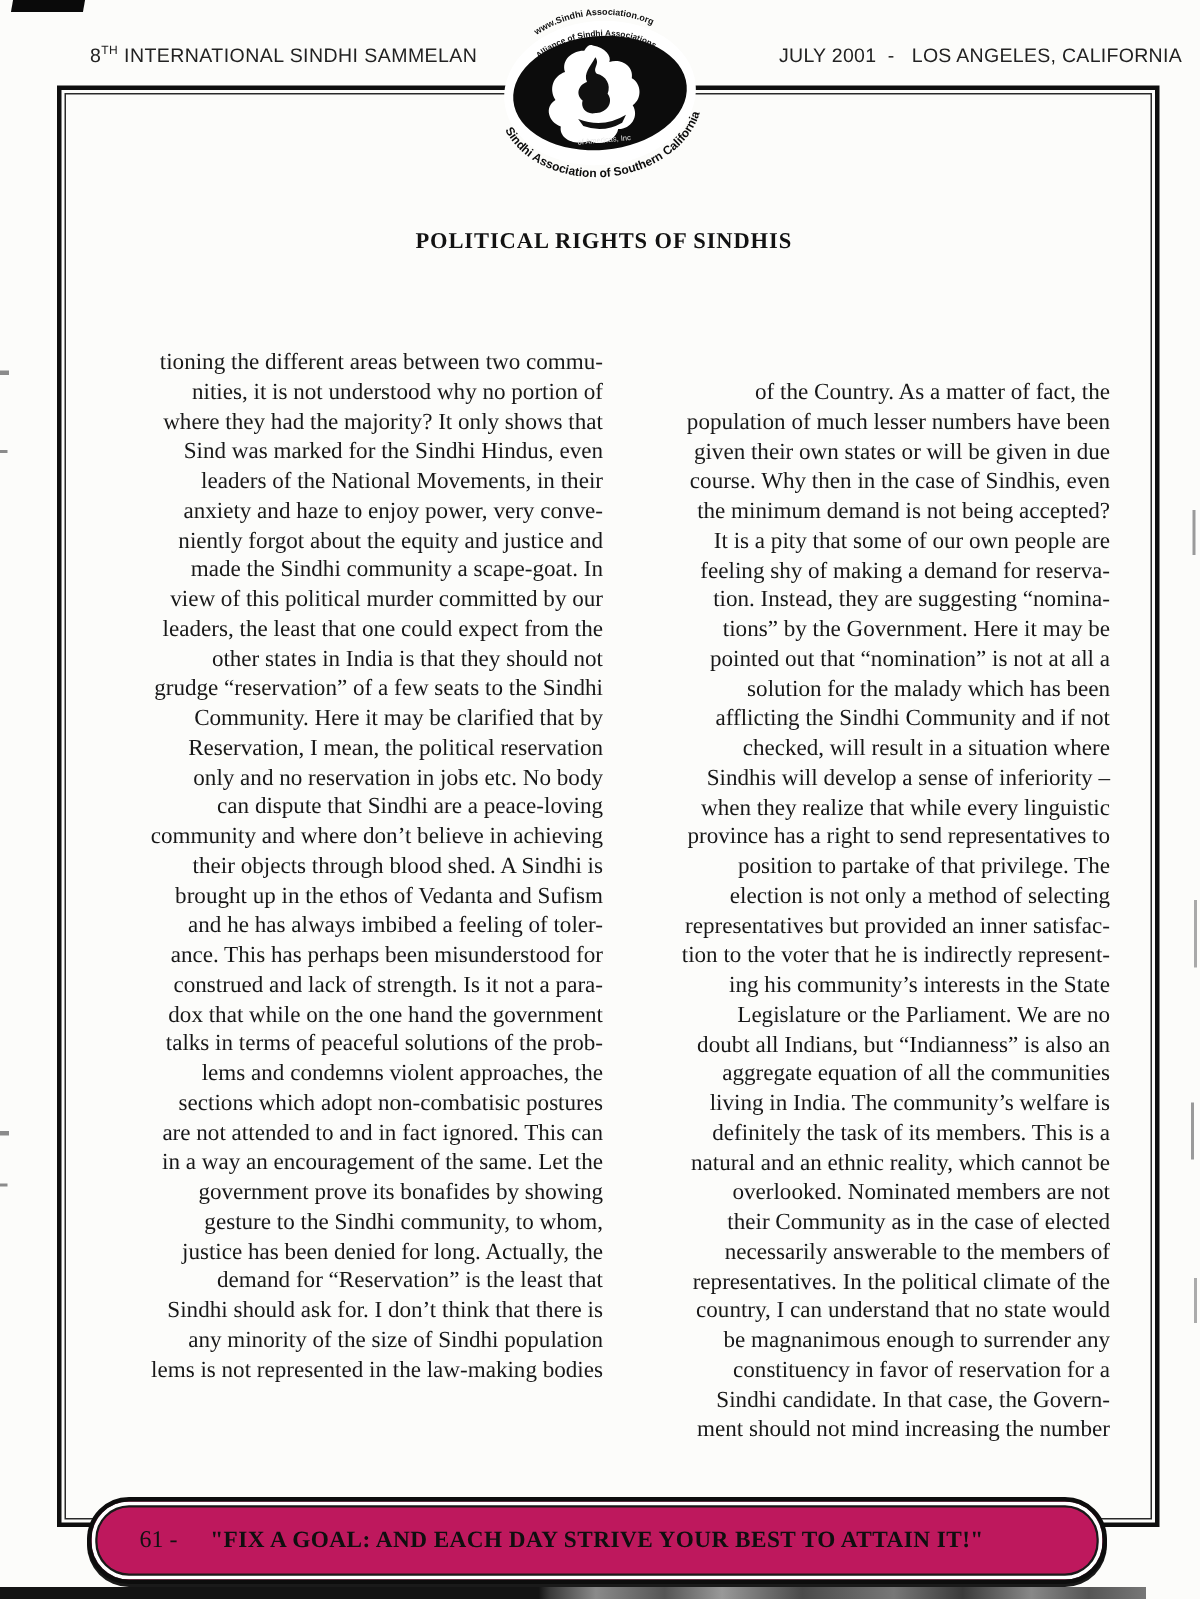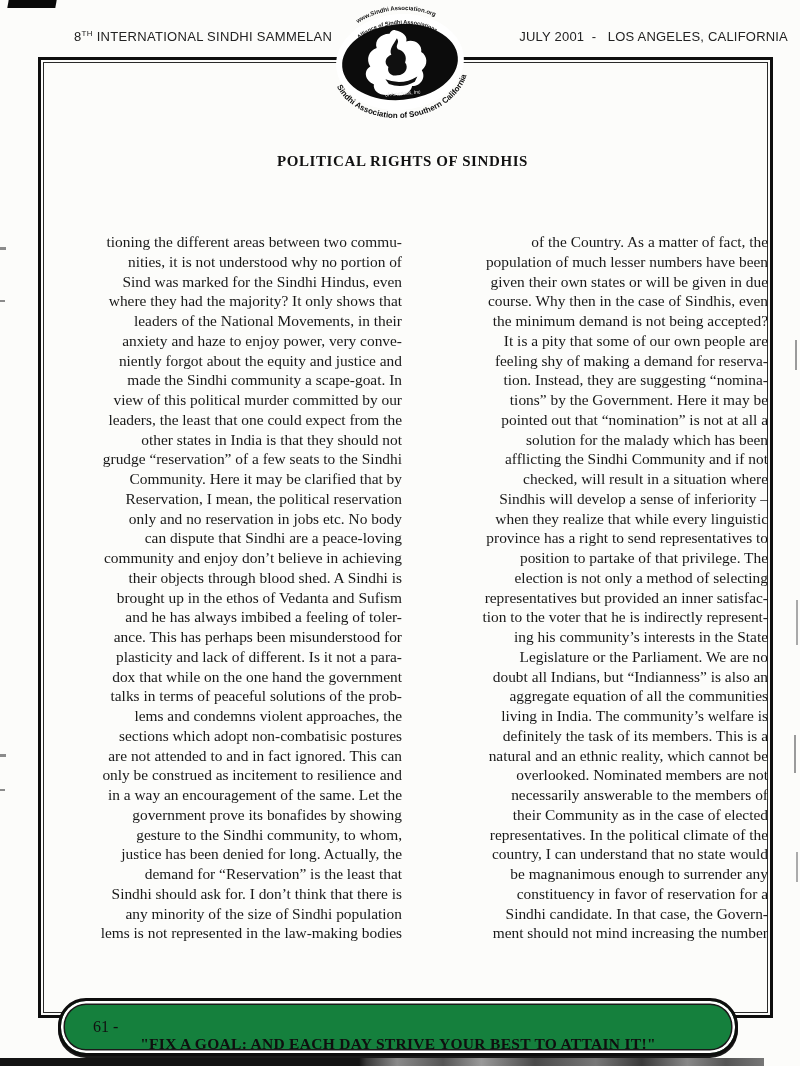--- a/index.html
+++ b/index.html
@@ -21,21 +21,21 @@
   .m8{right:2px;top:852px;width:2px;height:30px;background:#ababab;}
   .bottom-band{
     position:absolute;left:0;right:36px;bottom:0;height:8px;
     background:linear-gradient(90deg,
       #141414 0%, #141414 47%, #3a3a3a 48%, #8a8a8a 52%, #555 58%,
       #999 63%, #4a4a4a 70%, #777 78%, #3a3a3a 84%, #888 90%, #555 95%, #777 100%);
   }
   
   .header-left{
     position:absolute;left:60px;top:29px;
-    font-family:"Liberation Sans", sans-serif;font-size:13px;letter-spacing:.3px;color:#222;margin-left:14px;
+    font-family:"Liberation Sans", sans-serif;font-size:13px;letter-spacing:.3px;color:#222;
   }
   .header-left sup{font-size:8px;vertical-align:super;}
   .header-right{
     position:absolute;right:12px;top:29px;
     font-family:"Liberation Sans", sans-serif;font-size:13px;letter-spacing:.2px;color:#222;
     white-space:pre;
   }
   
   .frame{
     position:absolute;left:38px;top:57px;width:729px;height:955px;
@@ -45,28 +45,28 @@
   
   .logo{position:absolute;left:322px;top:6px;z-index:5;}
   
   .page-title{
     position:absolute;left:38px;top:153px;width:729px;text-align:center;
     font-weight:bold;font-size:15px;letter-spacing:.6px;color:#121212;
   }
   
   .col{position:absolute;top:232px;width:340px;font-size:15.4px;line-height:19.75px;color:#181818;text-align:right;}
   .col-left{left:62px;}
-  .col-right{left:428px;}
+  .col-right{left:400px;margin-top:20px;}
   .tline{white-space:nowrap;}
   
   .footer-pill{
     position:absolute;left:58px;top:998px;width:674px;height:52px;z-index:6;
-    background:#15803d;border:3px solid #0d0d0d;border-radius:28px;
+    background:#be185d;border:3px solid #0d0d0d;border-radius:28px;
     box-shadow:inset 0 0 0 2.5px #ffffff, inset 0 0 0 4px #1a1a1a, 0 2px 0 #1a1a1a;
-    display:flex;align-items:flex-end;justify-content:center;
+    display:flex;align-items:center;justify-content:center;
   }
   .page-number{
     position:absolute;left:32px;top:50%;transform:translateY(-50%);
     font-size:16px;color:#111;
   }
   .footer-quote{
     font-weight:bold;font-size:15.5px;letter-spacing:.3px;color:#0f0f0f;text-align:center;
   }
 </style>
 </head>
@@ -114,46 +114,45 @@
       <textPath href="#arcBottom" startOffset="50%" text-anchor="middle">Sindhi Association of Southern California</textPath>
     </text>
   </g>
 </svg>
 
 <div class="page-title">POLITICAL RIGHTS OF SINDHIS</div>
 
 <div class="col col-left">
     <div class="tline">tioning the different areas between two commu-</div>
     <div class="tline">nities, it is not understood why no portion of</div>
+    <div class="tline">where they had the majority?  It only shows that</div>
     <div class="tline">Sind was marked for the Sindhi Hindus, even</div>
-    <div class="tline">where they had the majority?  It only shows that</div>
     <div class="tline">leaders of the National Movements, in their</div>
     <div class="tline">anxiety and haze to enjoy power, very conve-</div>
     <div class="tline">niently forgot about the equity and justice and</div>
     <div class="tline">made the Sindhi community a scape-goat.  In</div>
     <div class="tline">view of this political murder committed by our</div>
     <div class="tline">leaders, the least that one could expect from the</div>
     <div class="tline">other states in India is that they should not</div>
     <div class="tline">grudge “reservation” of a few seats to the Sindhi</div>
     <div class="tline">Community.  Here it may be clarified that by</div>
     <div class="tline">Reservation, I mean, the political reservation</div>
     <div class="tline">only and no reservation in jobs etc.  No body</div>
     <div class="tline">can dispute that Sindhi are a peace-loving</div>
-    <div class="tline">community and enjoy don’t believe in achieving</div>
+    <div class="tline">community and where don’t believe in achieving</div>
     <div class="tline">their objects through blood shed.  A Sindhi is</div>
     <div class="tline">brought up in the ethos of Vedanta and Sufism</div>
     <div class="tline">and he has always imbibed a feeling of toler-</div>
     <div class="tline">ance.  This has perhaps been misunderstood for</div>
-    <div class="tline">plasticity and lack of different.  Is it not a para-</div>
+    <div class="tline">construed and lack of strength.  Is it not a para-</div>
     <div class="tline">dox that while on the one hand the government</div>
     <div class="tline">talks in terms of peaceful solutions of the prob-</div>
     <div class="tline">lems and condemns violent approaches, the</div>
     <div class="tline">sections which adopt non-combatisic postures</div>
     <div class="tline">are not attended to and in fact ignored.  This can</div>
-    <div class="tline">only be construed as incitement to resilience and</div>
     <div class="tline">in a way an encouragement of the same.  Let the</div>
     <div class="tline">government prove its bonafides by showing</div>
     <div class="tline">gesture to the Sindhi community, to whom,</div>
     <div class="tline">justice has been denied for long.  Actually, the</div>
     <div class="tline">demand for “Reservation” is the least that</div>
     <div class="tline">Sindhi should ask for.  I don’t think that there is</div>
     <div class="tline">any minority of the size of Sindhi population</div>
     <div class="tline">lems is not represented in the law-making bodies</div>
   </div>
 <div class="col col-right">
@@ -178,22 +177,22 @@
     <div class="tline">representatives but provided an inner satisfac-</div>
     <div class="tline">tion to the voter that he is indirectly represent-</div>
     <div class="tline">ing his community’s interests in the State</div>
     <div class="tline">Legislature or the Parliament.  We are no</div>
     <div class="tline">doubt all Indians, but “Indianness” is also an</div>
     <div class="tline">aggregate equation of all the communities</div>
     <div class="tline">living in India.  The community’s welfare is</div>
     <div class="tline">definitely the task of its members.  This is a</div>
     <div class="tline">natural and an ethnic reality, which cannot be</div>
     <div class="tline">overlooked.  Nominated members are not</div>
+    <div class="tline">their Community as in the case of elected</div>
     <div class="tline">necessarily answerable to the members of</div>
-    <div class="tline">their Community as in the case of elected</div>
     <div class="tline">representatives.  In the political climate of the</div>
     <div class="tline">country, I can understand that no state would</div>
     <div class="tline">be magnanimous enough to surrender any</div>
     <div class="tline">constituency in favor of reservation for a</div>
     <div class="tline">Sindhi candidate.  In that case, the Govern-</div>
     <div class="tline">ment should not mind increasing the number</div>
   </div>
 
 <div class="footer-pill">
   <span class="page-number">61 -</span>

